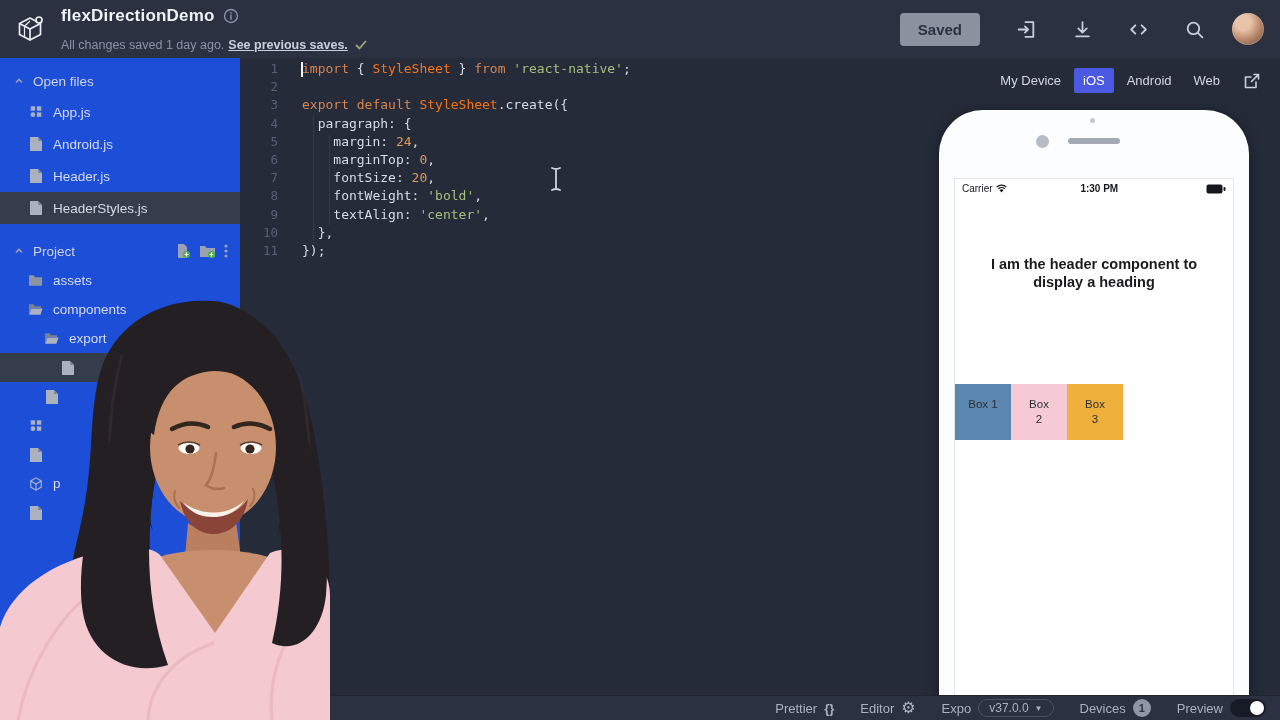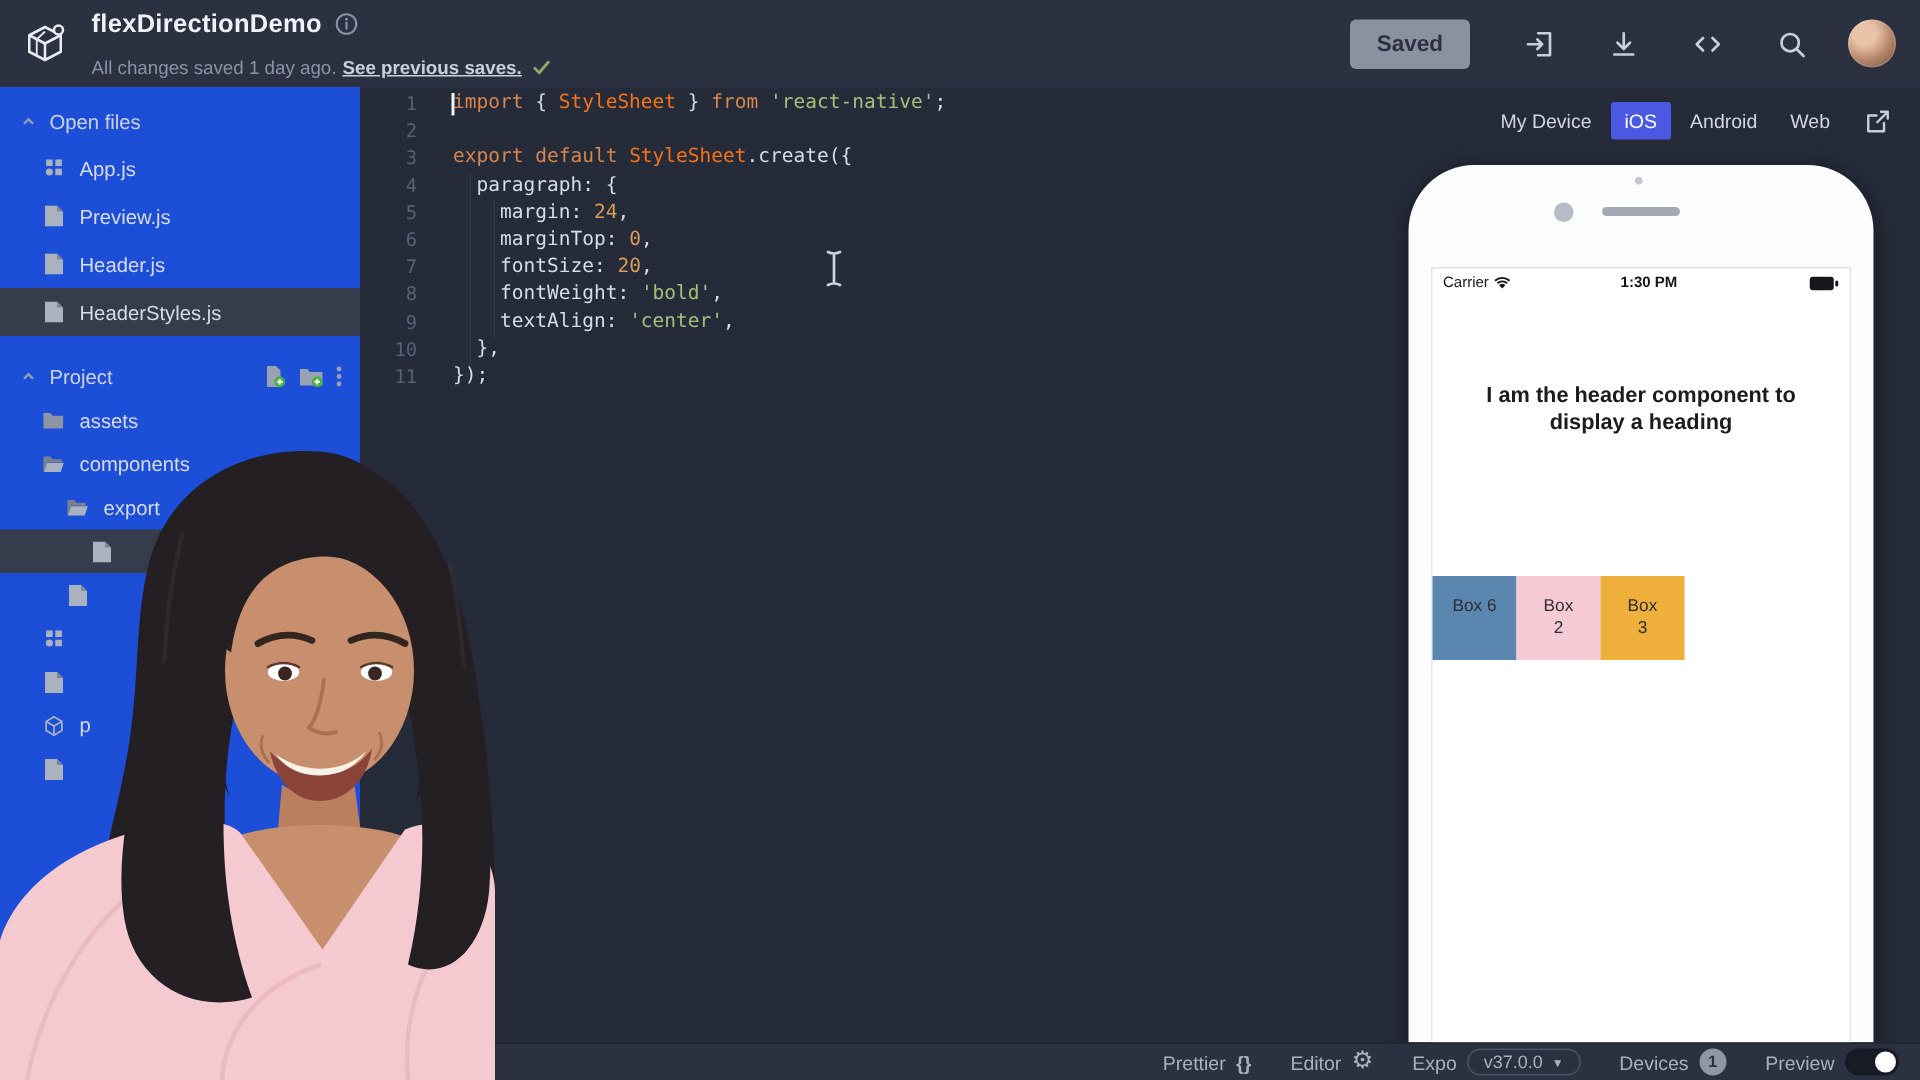--- a/index.html
+++ b/index.html
@@ -180,21 +180,21 @@
           </span>
           <span>App.js</span>
         </div>
         <div class="side-item">
           <span class="icn">
             <svg width="13" height="14" viewBox="0 0 13 14">
               <path d="M1 0h8l4 4v10H1z" fill="#aab2c0"></path>
               <path d="M9 0l4 4H9z" fill="#7e8696"></path>
             </svg>
           </span>
-          <span>Preview.js</span>
+          <span>Android.js</span>
         </div>
         <div class="side-item">
           <span class="icn">
             <svg width="13" height="14" viewBox="0 0 13 14">
               <path d="M1 0h8l4 4v10H1z" fill="#aab2c0"></path>
               <path d="M9 0l4 4H9z" fill="#7e8696"></path>
             </svg>
           </span>
           <span>Header.js</span>
         </div>
@@ -383,21 +383,21 @@
           </span>
           <span class="ptime">1:30 PM</span>
           <svg width="20" height="10" viewBox="0 0 20 10">
               <rect x="0.5" y="0.5" width="16" height="9" rx="2" fill="#16171a"></rect>
               <rect x="17.5" y="3" width="2" height="4" rx="1" fill="#16171a"></rect>
             </svg>
         </div>
         <div class="pheading"><span>I am the header component to display a heading</span></div>
         <div class="boxrow">
             <div class="pbox" style="background: rgb(91, 134, 176);">
-              <div>Box 6</div>
+              <div>Box 1</div>
             </div>
             <div class="pbox" style="background: rgb(246, 202, 213);">
               <div>Box</div>
               <div>2</div>
             </div>
             <div class="pbox" style="background: rgb(238, 176, 59);">
               <div>Box</div>
               <div>3</div>
             </div>
           </div>

